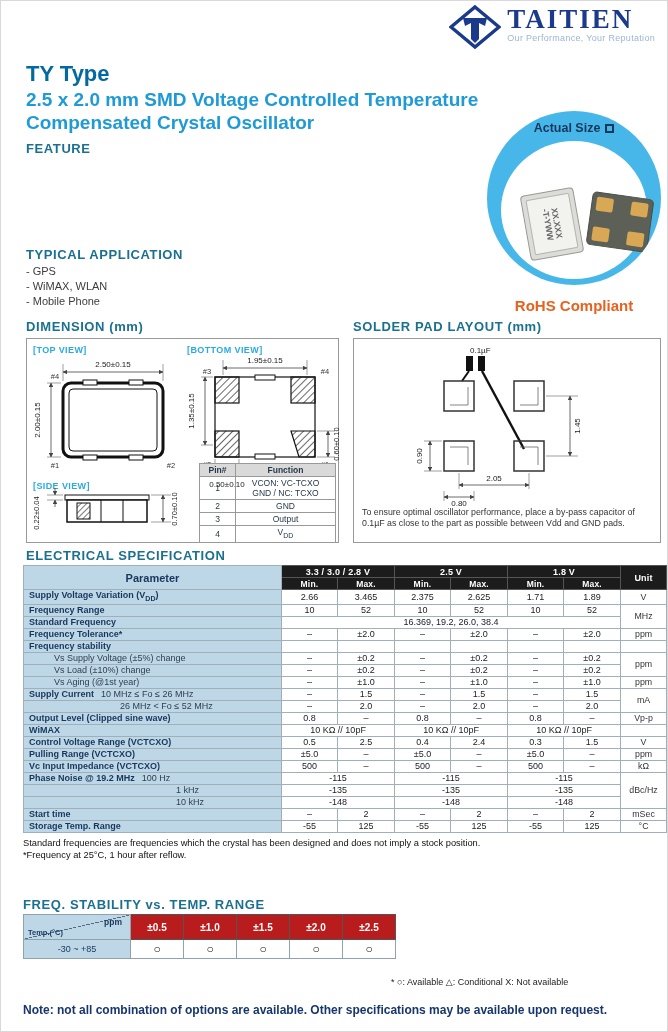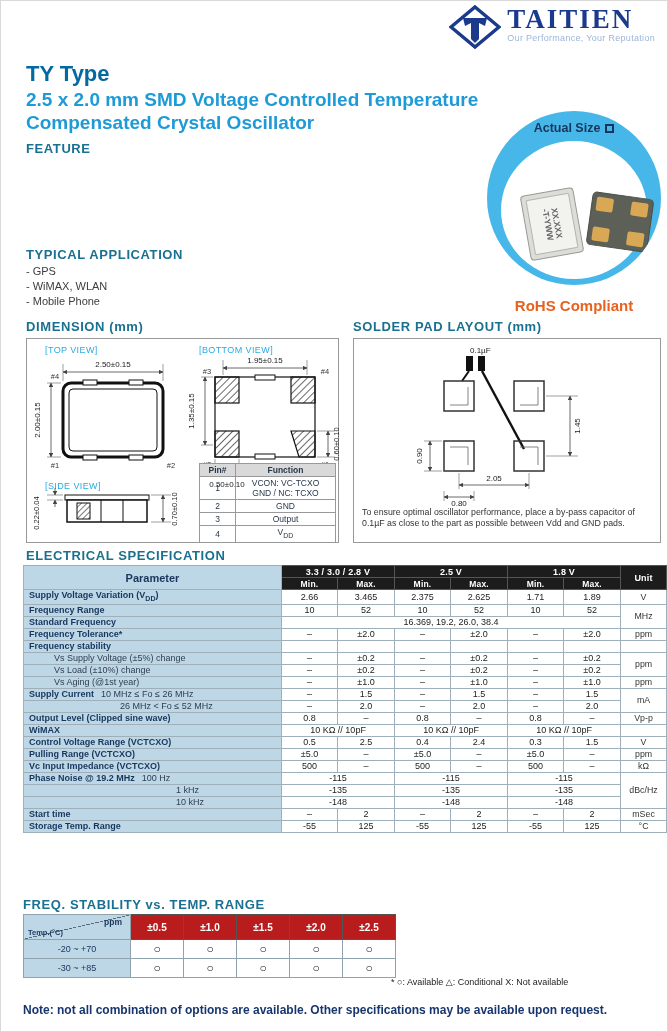--- a/index.html
+++ b/index.html
@@ -39,21 +39,21 @@
   .h-stab { left:22px; top:896px; }
 
   .blist { position:absolute; font-size:11px; color:#3d3d3d; line-height:15px; }
   .l-feature { left:25px; top:156px; }
   .l-app { left:25px; top:263px; }
 
   
   .dbox { position:absolute; border:1px solid #999; background:#fff; }
   .box-dim { left:25px; top:337px; width:313px; height:205px; }
   .box-solder { left:352px; top:337px; width:308px; height:205px; }
-  .viewlabel { position:absolute; font-size:9px; font-weight:normal; color:#29abe2; letter-spacing:0.4px;margin-left:12px; }
+  .viewlabel { position:absolute; font-size:9px; font-weight:bold; color:#29abe2; letter-spacing:0.4px; }
   svg text { font-family:"Liberation Sans", sans-serif; }
   .dimsvg { position:absolute; }
 
   
   .pin-wrap { position:absolute; left:172px; top:124px; }
   table.pin { border-collapse:collapse; font-size:8.5px; }
   .pin th, .pin td { border:1px solid #999; text-align:center; color:#27384a; padding:1px 2px; }
   .pin th { background:#d9d9d9; font-weight:bold; width:36px; height:13px; }
   .pin th:last-child { width:100px; }
   .pin td.fn div { line-height:10px; }
@@ -522,20 +522,24 @@
             <td class="val">125</td>
             <td class="val">-55</td>
             <td class="val">125</td>
             <td class="val">-55</td>
             <td class="val">125</td>
             <td class="unit">°C</td>
           </tr>
         </tbody>
     </table>
   </div>
+  <div class="footnotes">
+    <div>Standard frequencies are frequencies which the crystal has been designed and does not imply a stock position.</div>
+    <div>*Frequency at 25°C, 1 hour after reflow.</div>
+  </div>
 
   <div class="sec-h h-stab">FREQ. STABILITY vs. TEMP. RANGE</div>
   <div class="stab-wrap">
     <table class="stab">
       <thead>
         <tr id="stab-head">
           <th style="padding:0;">
             <div class="corner">
               <span class="ct">ppm</span>
               <span class="cb">Temp.(°C)</span>
@@ -543,28 +547,20 @@
           </th>
         <th class="black">±0.5</th>
             <th class="black">±1.0</th>
             <th class="black">±1.5</th>
             <th class="black">±2.0</th>
             <th class="black">±2.5</th>
           </tr>
       </thead>
       <tbody id="stab-body">
           <tr>
-            <td class="rowl">-20 ~ +70</td>
-            <td class="cell">○</td>
-            <td class="cell">○</td>
-            <td class="cell">○</td>
-            <td class="cell">○</td>
-            <td class="cell">○</td>
-          </tr>
-          <tr>
             <td class="rowl">-30 ~ +85</td>
             <td class="cell">○</td>
             <td class="cell">○</td>
             <td class="cell">○</td>
             <td class="cell">○</td>
             <td class="cell">○</td>
           </tr>
         </tbody>
     </table>
   </div>

